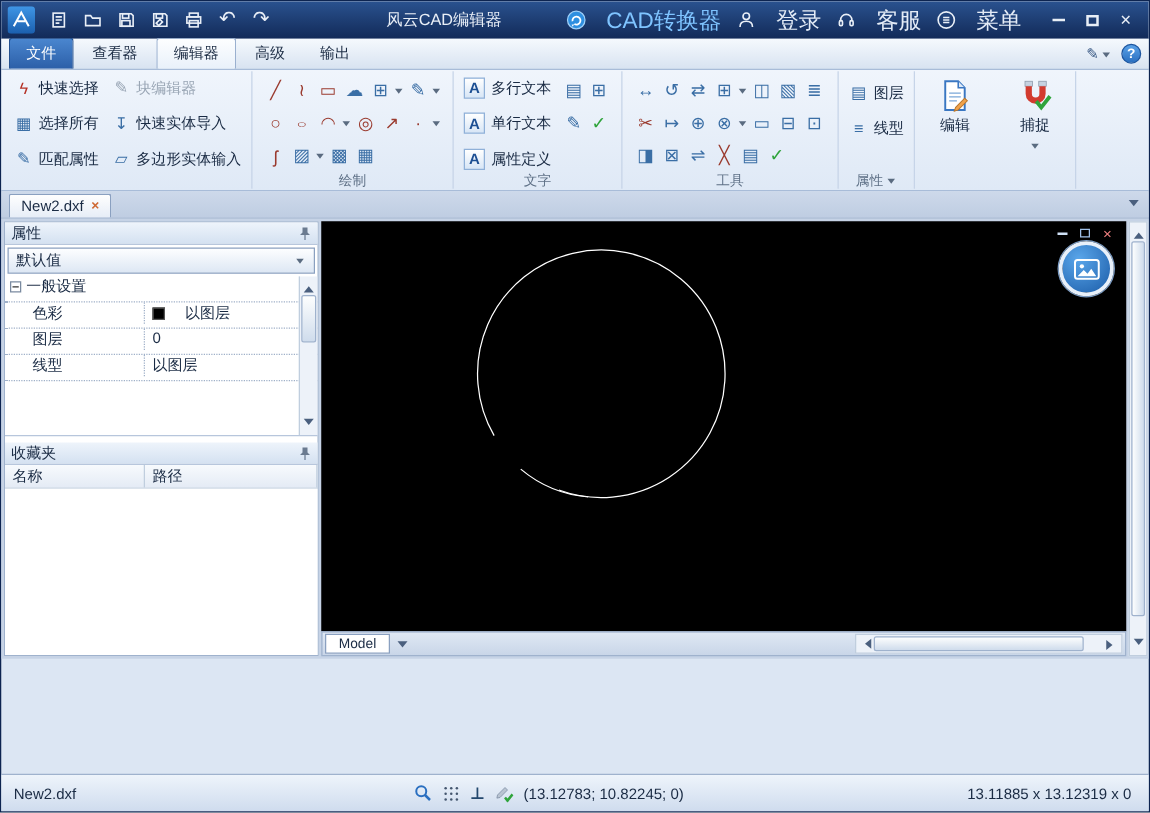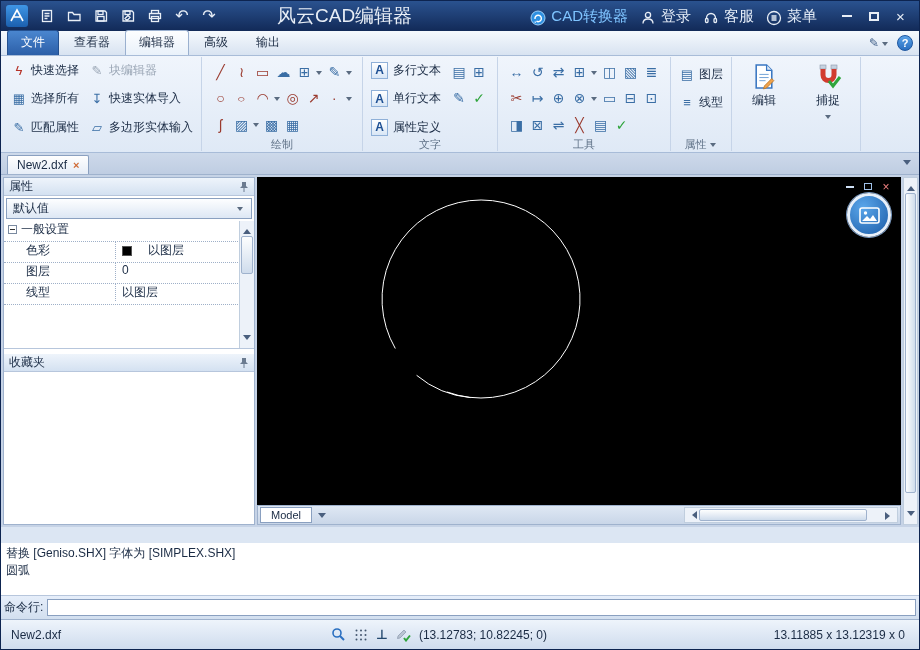--- a/index.html
+++ b/index.html
@@ -5,23 +5,23 @@
   *{box-sizing:border-box;margin:0;padding:0}
   body{background:#666;font-family:"Liberation Sans","DejaVu Sans",sans-serif}
   .app{position:relative;width:920px;height:650px;border:1px solid #0d2450;background:#dce6f3;font-size:12px;color:#1a2b44;overflow:hidden}
 
   
   .titlebar{height:30px;background:linear-gradient(#2a528f,#122a58);display:flex;align-items:center;color:#e8eef6;padding:0 5px;gap:1px}
   .applogo{width:22px;height:22px;margin-right:5px}
   .qbtn{width:26px;height:26px;display:flex;align-items:center;justify-content:center}
   .glyphbtn{font-size:16px;color:#e9eff7;line-height:1}
   .tico{stroke:#e9eff7;fill:none;stroke-width:1.3}
-  .tb-title{margin-left:54px;font-size:19px;white-space:nowrap}
+  .tb-title{margin-left:86px;font-size:13px;white-space:nowrap}
   .tright{margin-left:auto;display:flex;align-items:center;gap:12px}
-  .tbtn{display:flex;align-items:flex-end;gap:5px;font-size:15px;color:#e4ecf7;white-space:nowrap}
+  .tbtn{display:flex;align-items:center;gap:16px;font-size:18px;color:#e4ecf7;white-space:nowrap}
   .cadtext{color:#7fc4ff}
   .winbtns{display:flex;margin-left:4px}
   .wbtn{width:27px;height:26px;display:flex;align-items:center;justify-content:center}
   .wb-min{width:10px;height:2px;background:#e8eef6}
   .wb-max{width:10px;height:9px;border:2px solid #e8eef6}
   .wb-close{font-size:15px;color:#e8eef6}
 
   
   .tabrow{height:25px;background:linear-gradient(#f5f9fd,#d8e3f1);border-bottom:1px solid #a8bcd8;display:flex;align-items:flex-end;padding:0 6px;gap:2px}
   .tab{padding:3px 13px 4px;margin-top:3px;border-radius:3px 3px 0 0;color:#1c2c44;white-space:nowrap}
@@ -451,20 +451,24 @@
           <span class="tri-down"></span>
         </div>
       </div>
       <div class="phead fhead">
         <span>收藏夹</span>
         <svg class="pin" width="10" height="11">
             <path d="M3 1h4v4l2 2H1l2-2z" fill="#6b7b90"></path>
             <line x1="5" y1="7" x2="5" y2="11" stroke="#6b7b90"></line>
           </svg>
       </div>
+      <div class="fcols">
+        <span class="fc fc1">名称</span>
+        <span class="fc" style="flex:1">路径</span>
+      </div>
       <div class="fbody"></div>
     </div>
 
     <div class="canvas">
       <svg class="arc-svg" width="644" height="328">
         <path d="M138.3 171.5 A99 99 0 1 1 190.1 215" fill="none" stroke="#ffffff" stroke-width="1"></path>
         <path d="M159.6 198.3 A97 97 0 0 0 213.5 220.6" fill="none" stroke="#ffffff" stroke-width="1"></path>
       </svg>
       <div class="mini">
         <span class="mi">
@@ -496,28 +500,20 @@
       </div>
     </div>
 
     <div class="vscroll">
       <span class="tri-up"></span>
       <span class="vs-thumb"></span>
       <span class="tri-down"></span>
     </div>
   </div>
 
-  <div class="cmd-body">
-    <div class="cline">替换 [Geniso.SHX] 字体为 [SIMPLEX.SHX]</div>
-    <div class="cline">圆弧</div>
-  </div>
-  <div class="cmd-prompt">
-    <span class="plabel">命令行:</span>
-    <input class="cmd-input" value="" style="">
-  </div>
 
   <div class="statusbar">
     <span class="sfile">New2.dxf</span>
     <span class="scenter">
       <svg width="15" height="15">
           <circle cx="6" cy="6" r="4" stroke="#2a6fc0" stroke-width="1.6" fill="none"></circle>
           <line x1="9" y1="9" x2="13" y2="13" stroke="#2a6fc0" stroke-width="2"></line>
         </svg>
       <svg width="14" height="14">
         <circle cx="2.5" cy="2.5" r="1" fill="#44566e"></circle>

